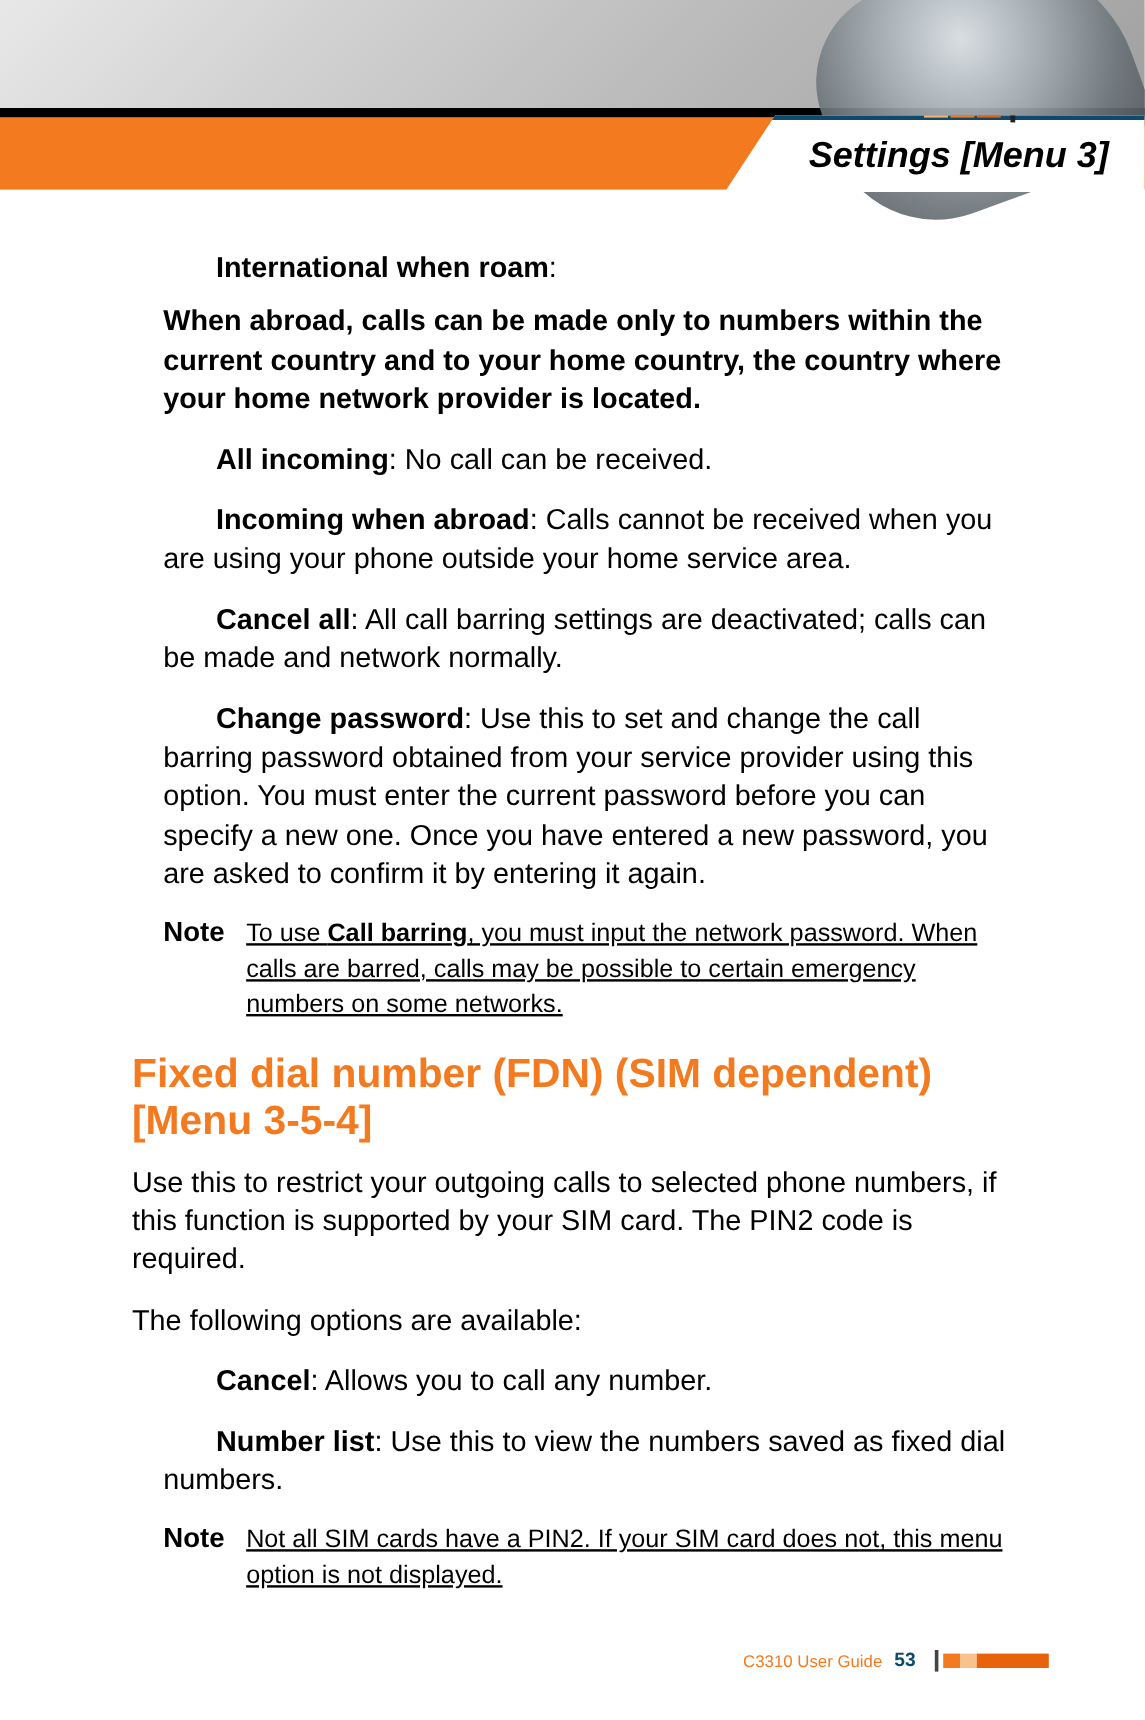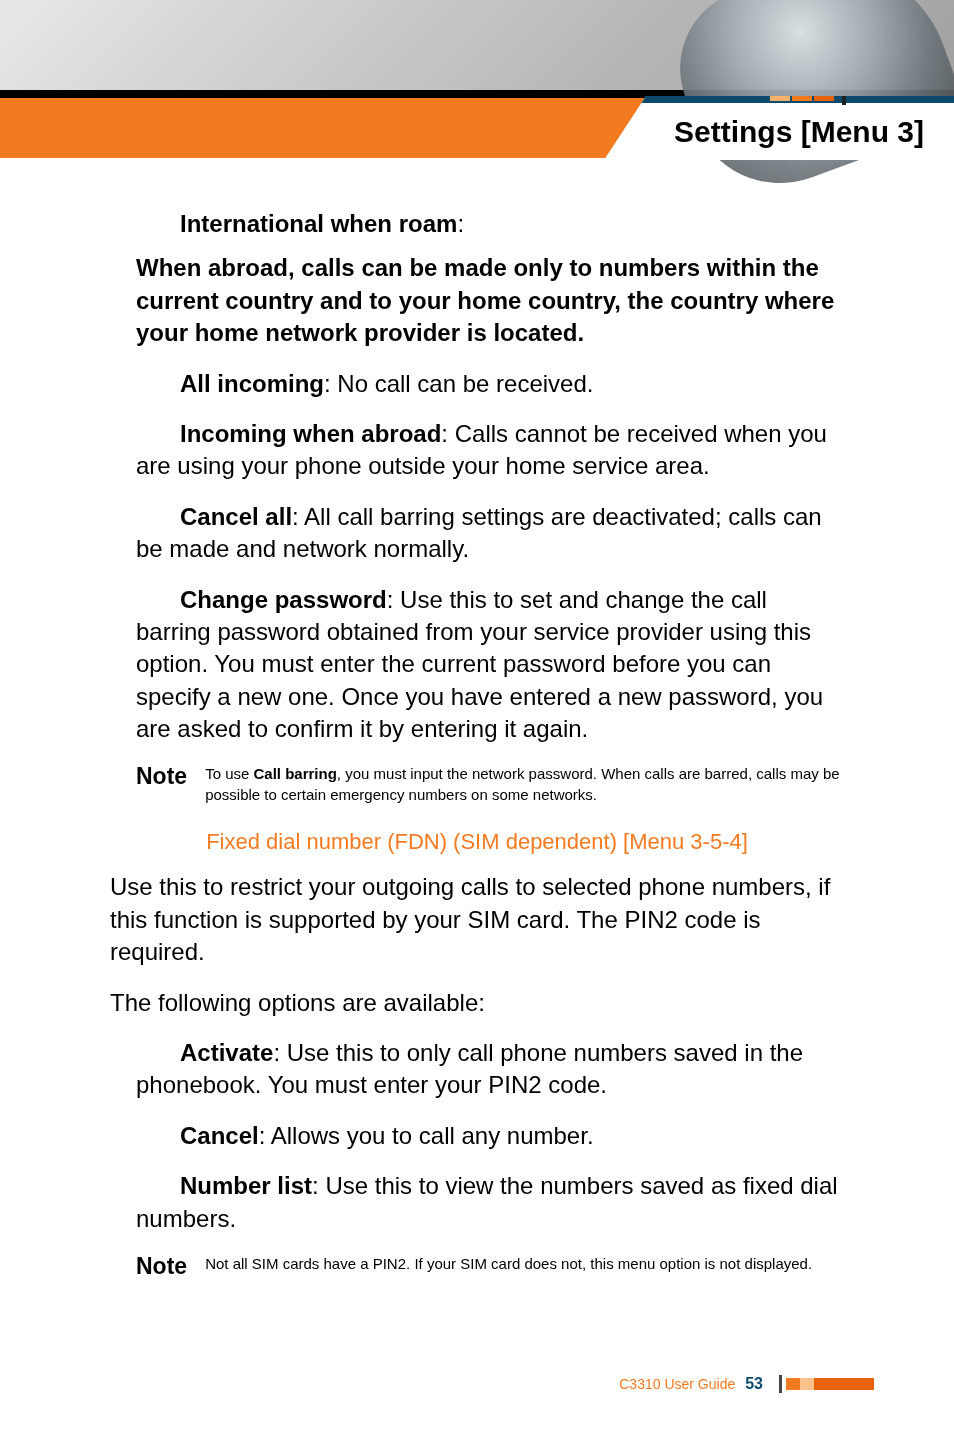--- a/index.html
+++ b/index.html
@@ -39,21 +39,22 @@
   .title-tab {
     position: absolute;
     right: 0;
     top: -2px;
     height: 64px;
     background: #fff;
     padding: 0 30px 0 70px;
     display: flex;
     align-items: center;
     clip-path: polygon(42px 0, 100% 0, 100% 100%, 0 100%);
-    border-top: 7px solid #0c4a6e;
+    border-top: 4px solid #0c4a6e;
+    font-style: italic;
   }
   .title-tab span {
     font-size: 30px;
     font-weight: bold;
     color: #000;
   }
   .accent-blocks {
     position: absolute;
     right: 108px;
     top: -16px;
@@ -66,28 +67,27 @@
   .ab3 { background: #e8620a; }
   .ab4 { background: #222; width: 4px !important; height: 22px !important; margin-top: -4px; margin-left: 6px; }
   .content {
     padding: 50px 110px 20px 110px;
   }
   .item-head { font-weight: bold; font-size: 24px; margin-left: 44px; }
   .item-block { margin-bottom: 18px; font-size: 24px; line-height: 1.35; color: #000; }
   .indent { padding-left: 26px; }
   .note-row { display: flex; gap: 18px; margin: 14px 0 24px 26px; }
   .note-label { font-weight: bold; font-size: 23px; flex-shrink: 0; }
-  .note-text { font-size: 15px; line-height: 1.4; }
+  .note-text { font-size: 21px; line-height: 1.4; text-decoration: underline; }
   .note-text .inline-bold { font-weight: bold; }
   .section-title {
     color: #f47a1f;
-    font-weight: normal;
-    font-size: 22px;
+    font-weight: bold;
+    font-size: 34px;
     margin: 10px 0 16px 0;
-    text-align: center;
   }
   .para { font-size: 24px; line-height: 1.35; margin-bottom: 18px; }
   .footer {
     position: absolute;
     bottom: 40px;
     right: 80px;
     display: flex;
     align-items: center;
     gap: 10px;
   }
@@ -150,23 +150,20 @@
     <div class="note-label">Note</div>
     <div class="note-text">
       <span>To use </span><span class="inline-bold">Call barring</span><span>, you must input the network password. When calls are barred, calls may be possible to certain emergency numbers on some networks.</span>
     </div>
   </div>
 
   <div class="section-title">Fixed dial number (FDN) (SIM dependent) [Menu 3-5-4]</div>
   <div class="para">Use this to restrict your outgoing calls to selected phone numbers, if this function is supported by your SIM card. The PIN2 code is required.</div>
   <div class="para">The following options are available:</div>
 
-  <div class="item-block indent">
-    <span class="item-head">Activate</span><span>: </span><span>Use this to only call phone numbers saved in the phonebook. You must enter your PIN2 code.</span>
-  </div>
 
   <div class="item-block indent">
     <span class="item-head">Cancel</span><span>: </span><span>Allows you to call any number.</span>
   </div>
 
   <div class="item-block indent">
     <span class="item-head">Number list</span><span>: </span><span>Use this to view the numbers saved as fixed dial numbers.</span>
   </div>
 
   <div class="note-row">

